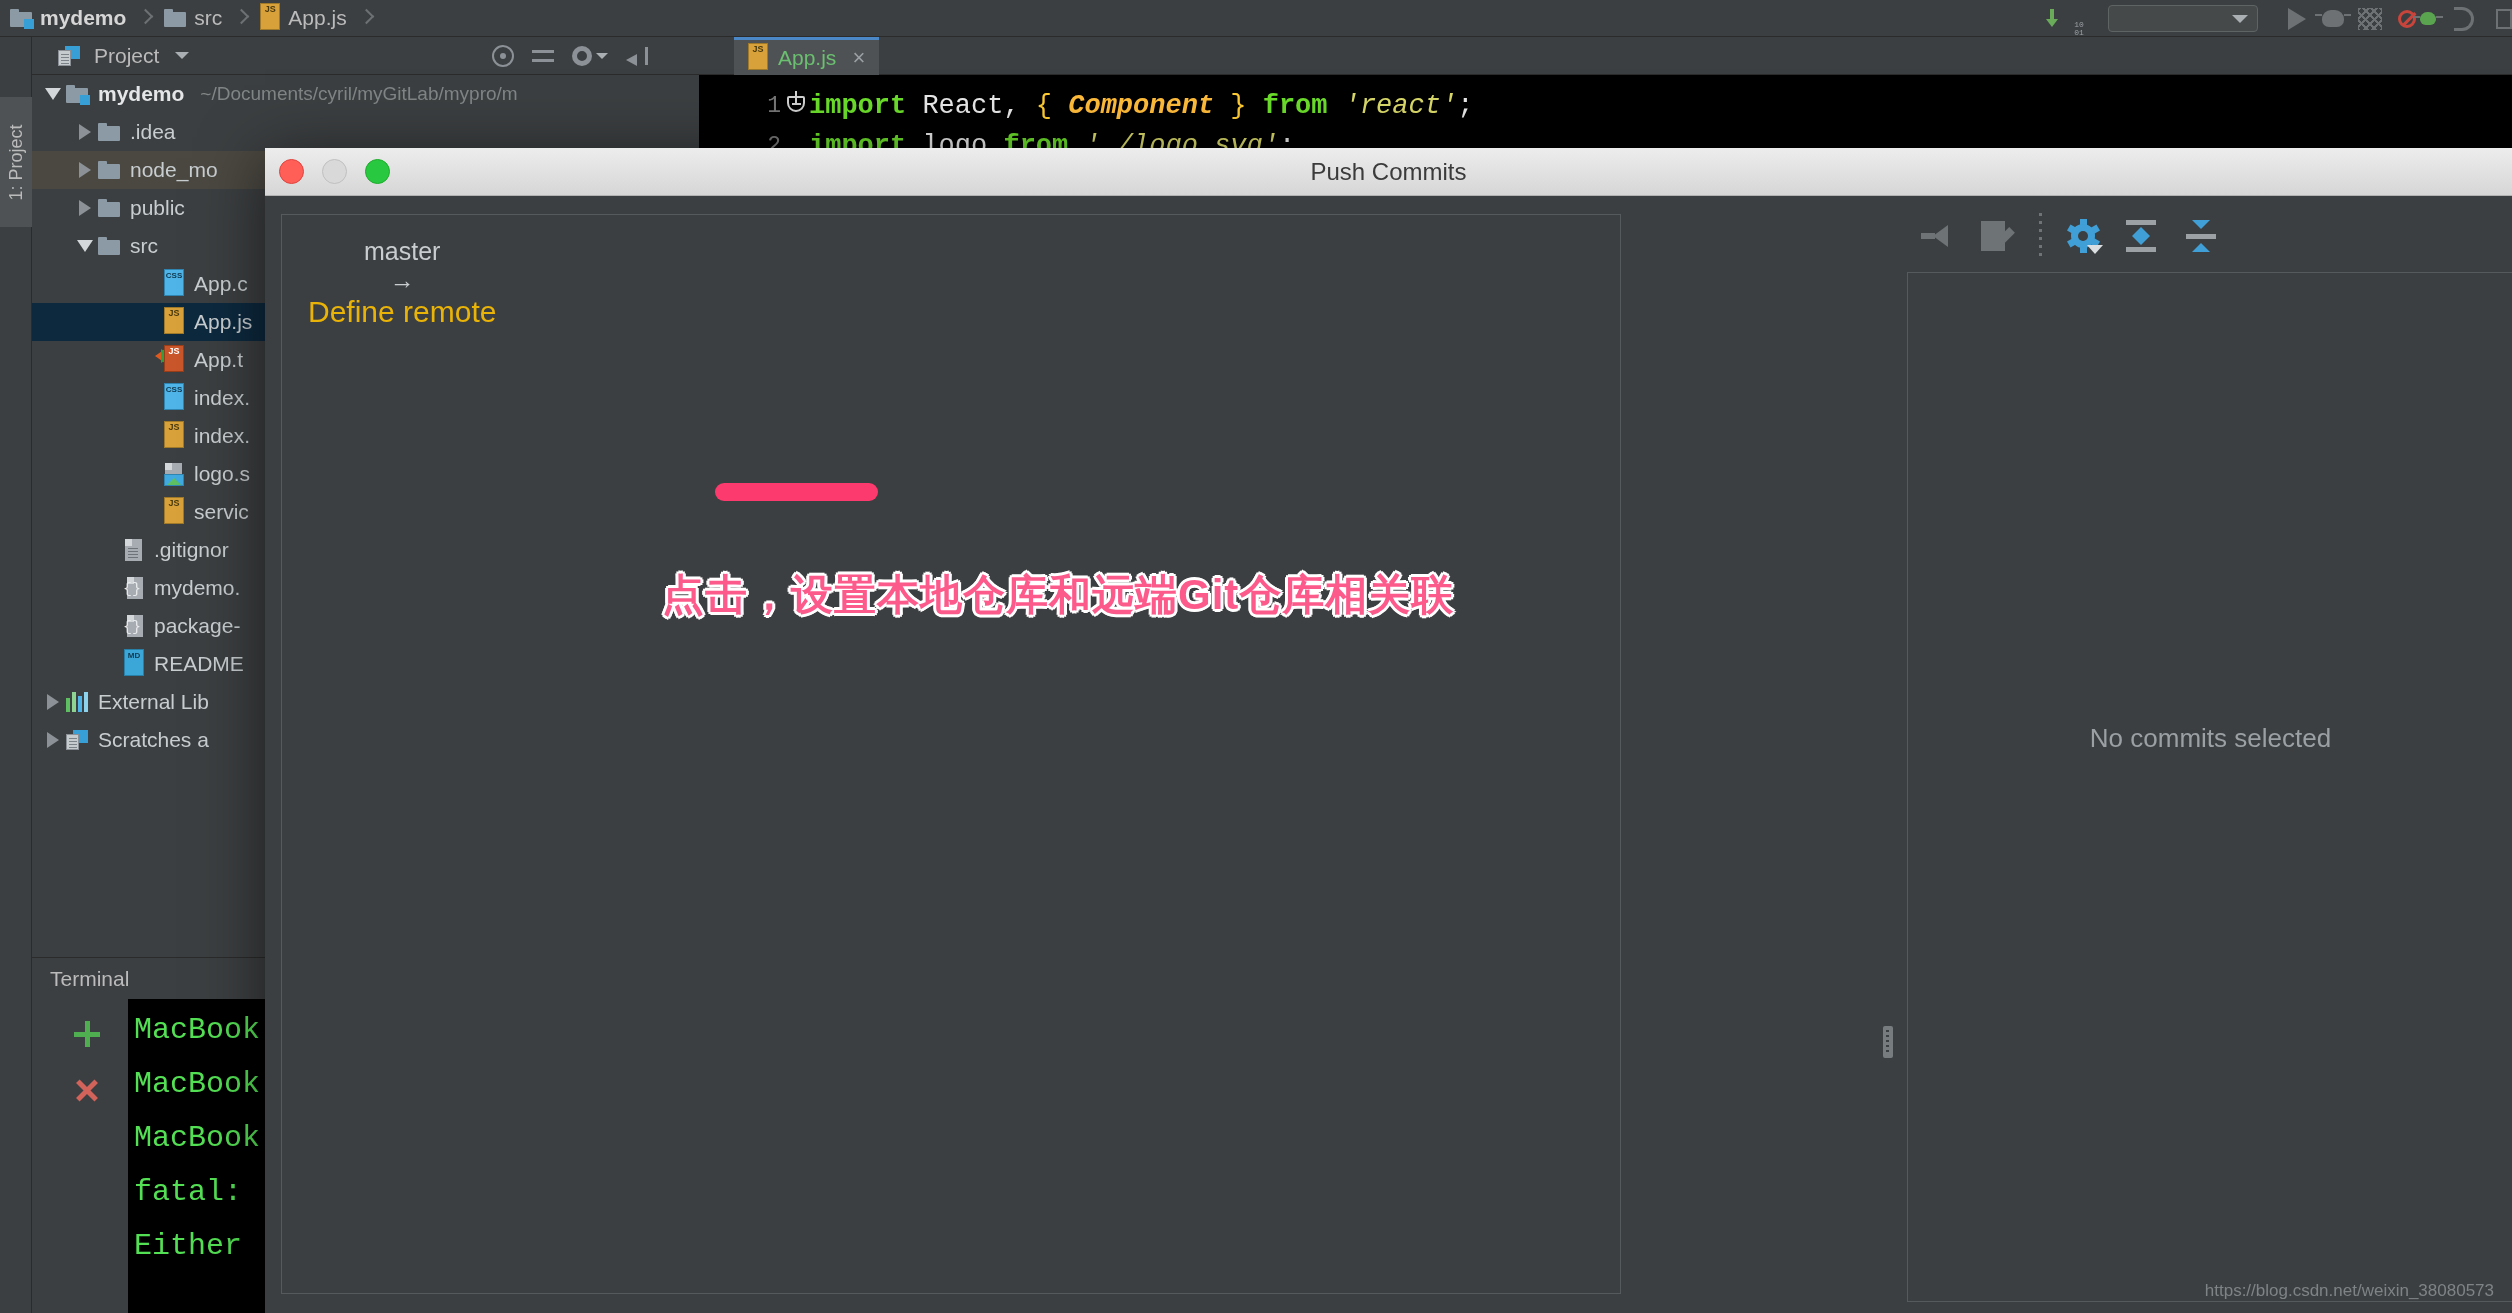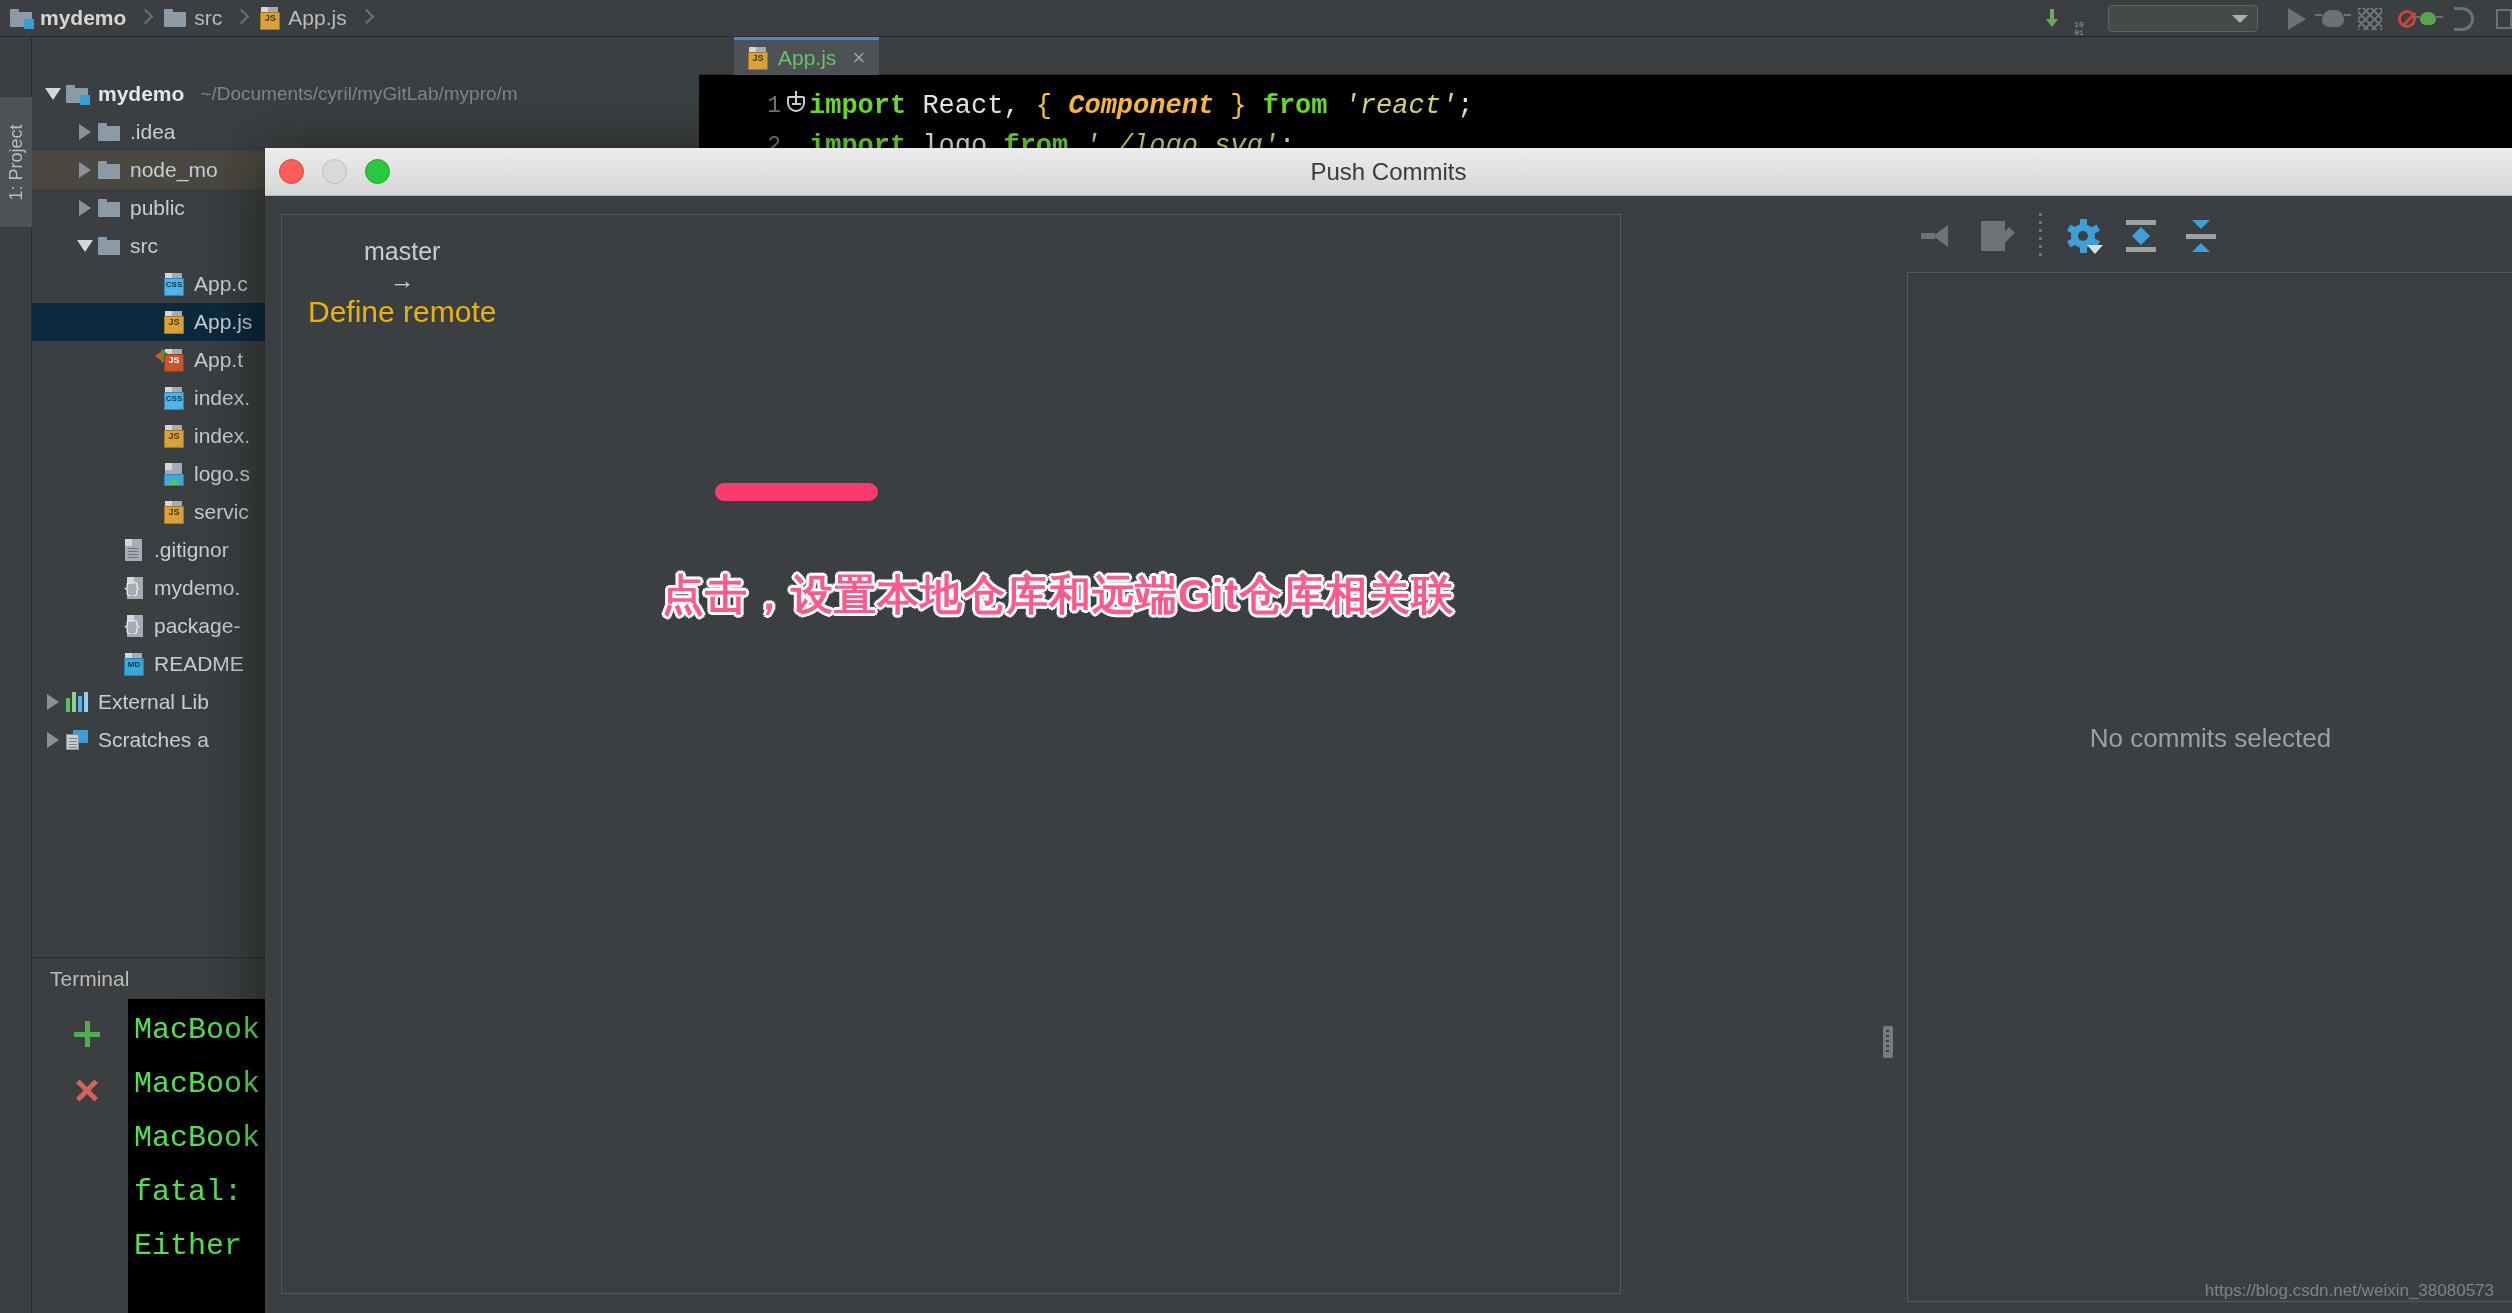--- a/index.html
+++ b/index.html
@@ -29,21 +29,21 @@
     transform: rotate(45deg);
   }
   .folder-ic { width: 22px; height: 18px; position: relative; flex: none; }
   .folder-ic .tab { position: absolute; left: 0; top: 0; width: 9px; height: 4px; background: #8c9aa5; border-radius: 1px 1px 0 0;}
   .folder-ic .body { position: absolute; left: 0; top: 3px; width: 22px; height: 15px; background: #8c9aa5; border-radius: 1px; }
   .folder-ic .mark { position: absolute; right: -2px; bottom: -2px; width: 10px; height: 10px; background: #389fd6; }
   .js-ic { width: 20px; height: 22px; position: relative; flex: none; }
   .js-ic .pg { position: absolute; left: 1px; top: 0; width: 17px; height: 20px; background: #a6acb2; }
   .js-ic .fold { position: absolute; left: 1px; top: 0; width: 7px; height: 7px; background: #d3d7da; }
   .js-ic .badge {
-    position: absolute; left: 0; bottom: -1px; width: 20px; height: 18px;
+    position: absolute; left: 0; bottom: -1px; width: 20px; height: 27px;
     background: #d8a13a; color: #4a3a10; font-size: 9px; font-weight: bold;
     font-family: "Liberation Sans", sans-serif; text-align: center; line-height: 11px;
     border: 1px solid #a07a28;
   }
   .js-ic.css .badge { background: #4fb4e8; color: #10394f; border-color: #2f84b0; font-size: 8px; }
   .js-ic.md  .badge { background: #3ba7d8; color: #0e3950; border-color: #2680a8; font-size: 8px; }
   .js-ic.test .badge { background: #c9562a; color: #ffffff; border-color: #993d18; }
 
   .navbar-right { position: absolute; right: 0; top: 0; height: 37px; display: flex; align-items: center; gap: 0px; }
   .nb-icon { width: 38px; height: 37px; display: flex; align-items: center; justify-content: flex-end; }
@@ -357,20 +357,37 @@
   </div>
 
   <div class="leftstrip">
     <div class="vtab">
       <span>1: Project</span>
     </div>
   </div>
 
   <div class="projwin">
 
+    <div class="proj-header">
+      <span class="proj-ic">
+          <span class="back"></span>
+          <span class="front"></span>
+        </span>
+      <span class="proj-title">Project</span>
+      <span class="proj-caret"></span>
+      <div class="proj-tools">
+        <span class="target-ic"></span>
+        <span class="collapse-ic"></span>
+        <span style="display:flex;align-items:center;gap:4px;">
+          <span class="gear-ic"></span>
+          <span style="width:0;height:0;border-left:6px solid transparent;border-right:6px solid transparent;border-top:6px solid #a9afb3;"></span>
+        </span>
+        <span class="hide-ic"></span>
+      </div>
+    </div>
 
     <div class="tree">
 
       <div class="trow">
         <span class="tw" style="margin-left:8px">
             <span class="tri-d"></span>
           </span>
         <span class="folder-ic">
             <span class="tab"></span>
             <span class="body"></span>

